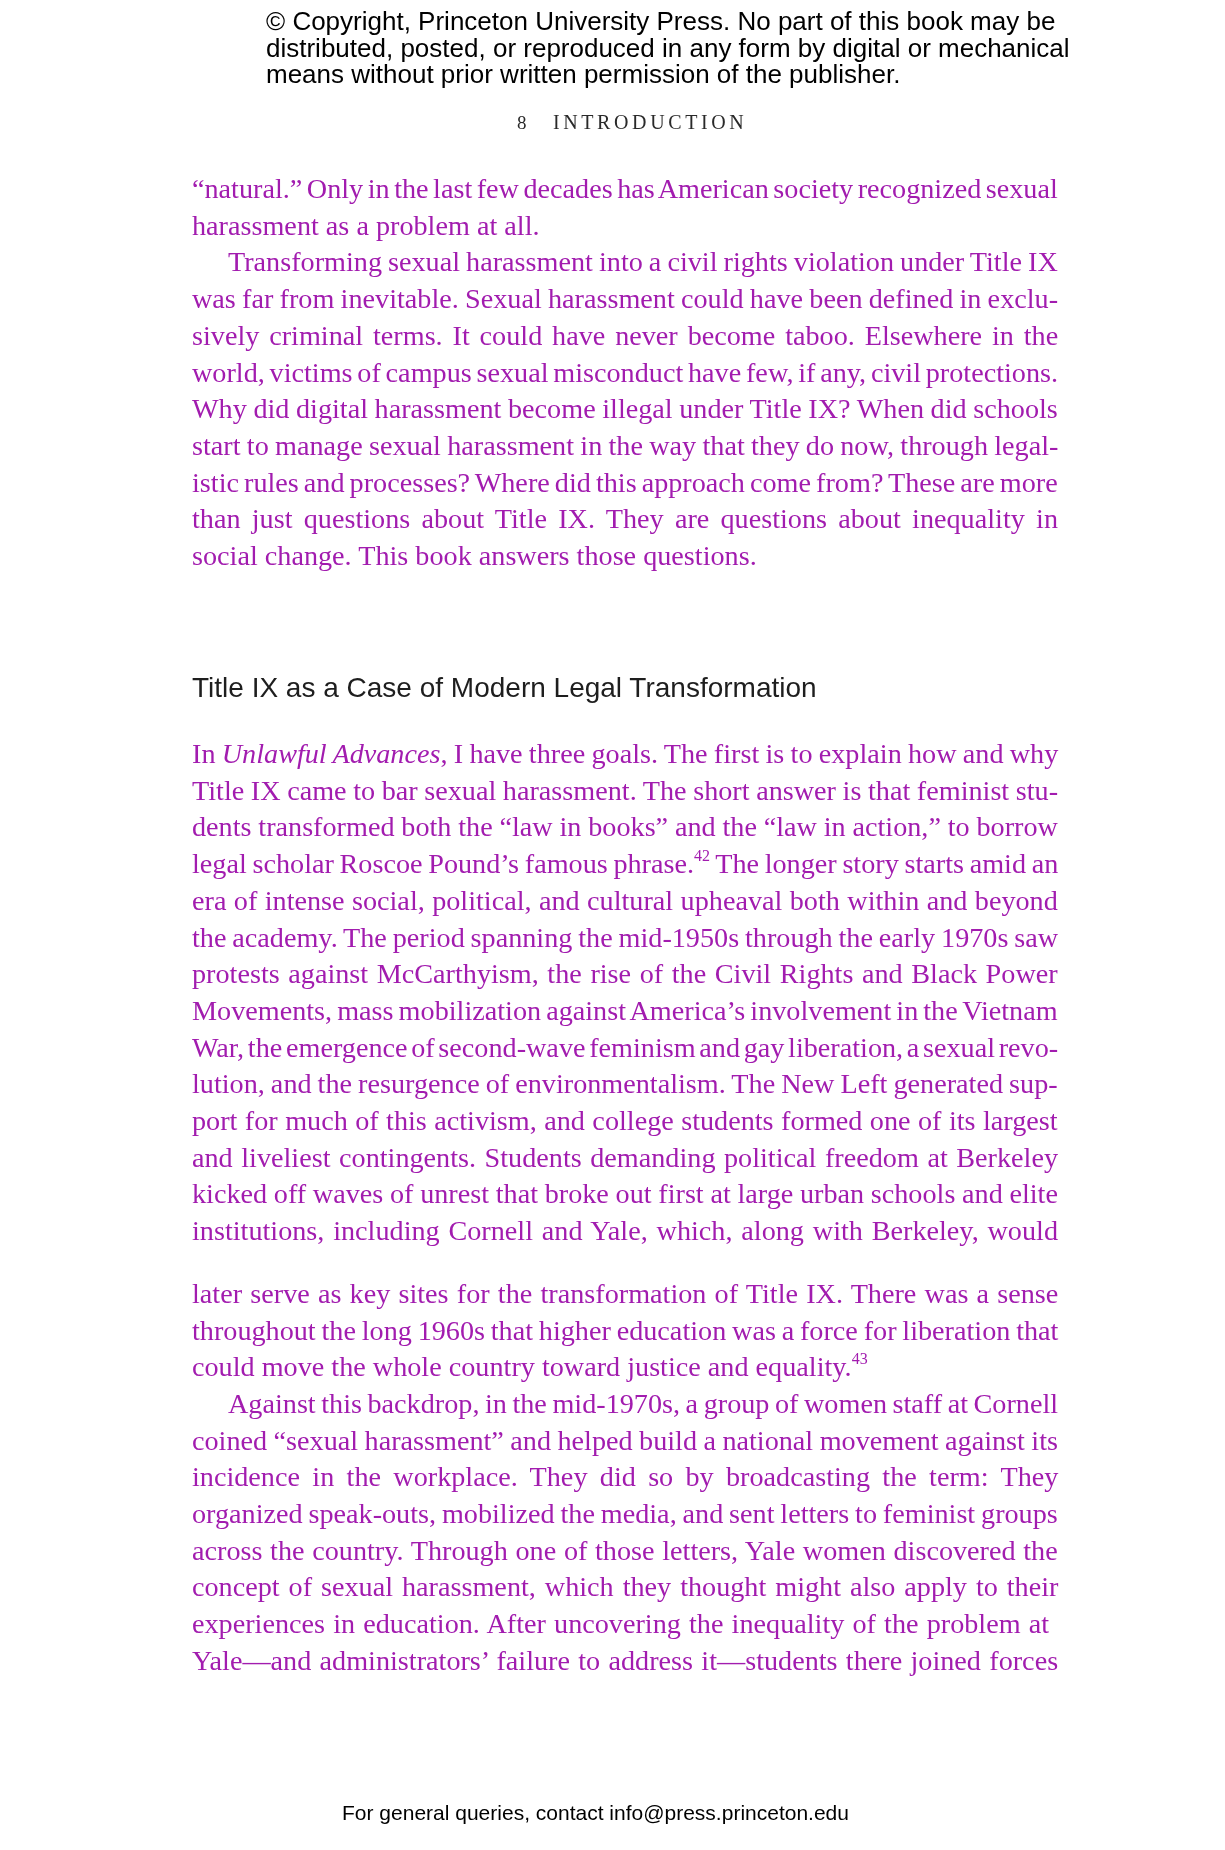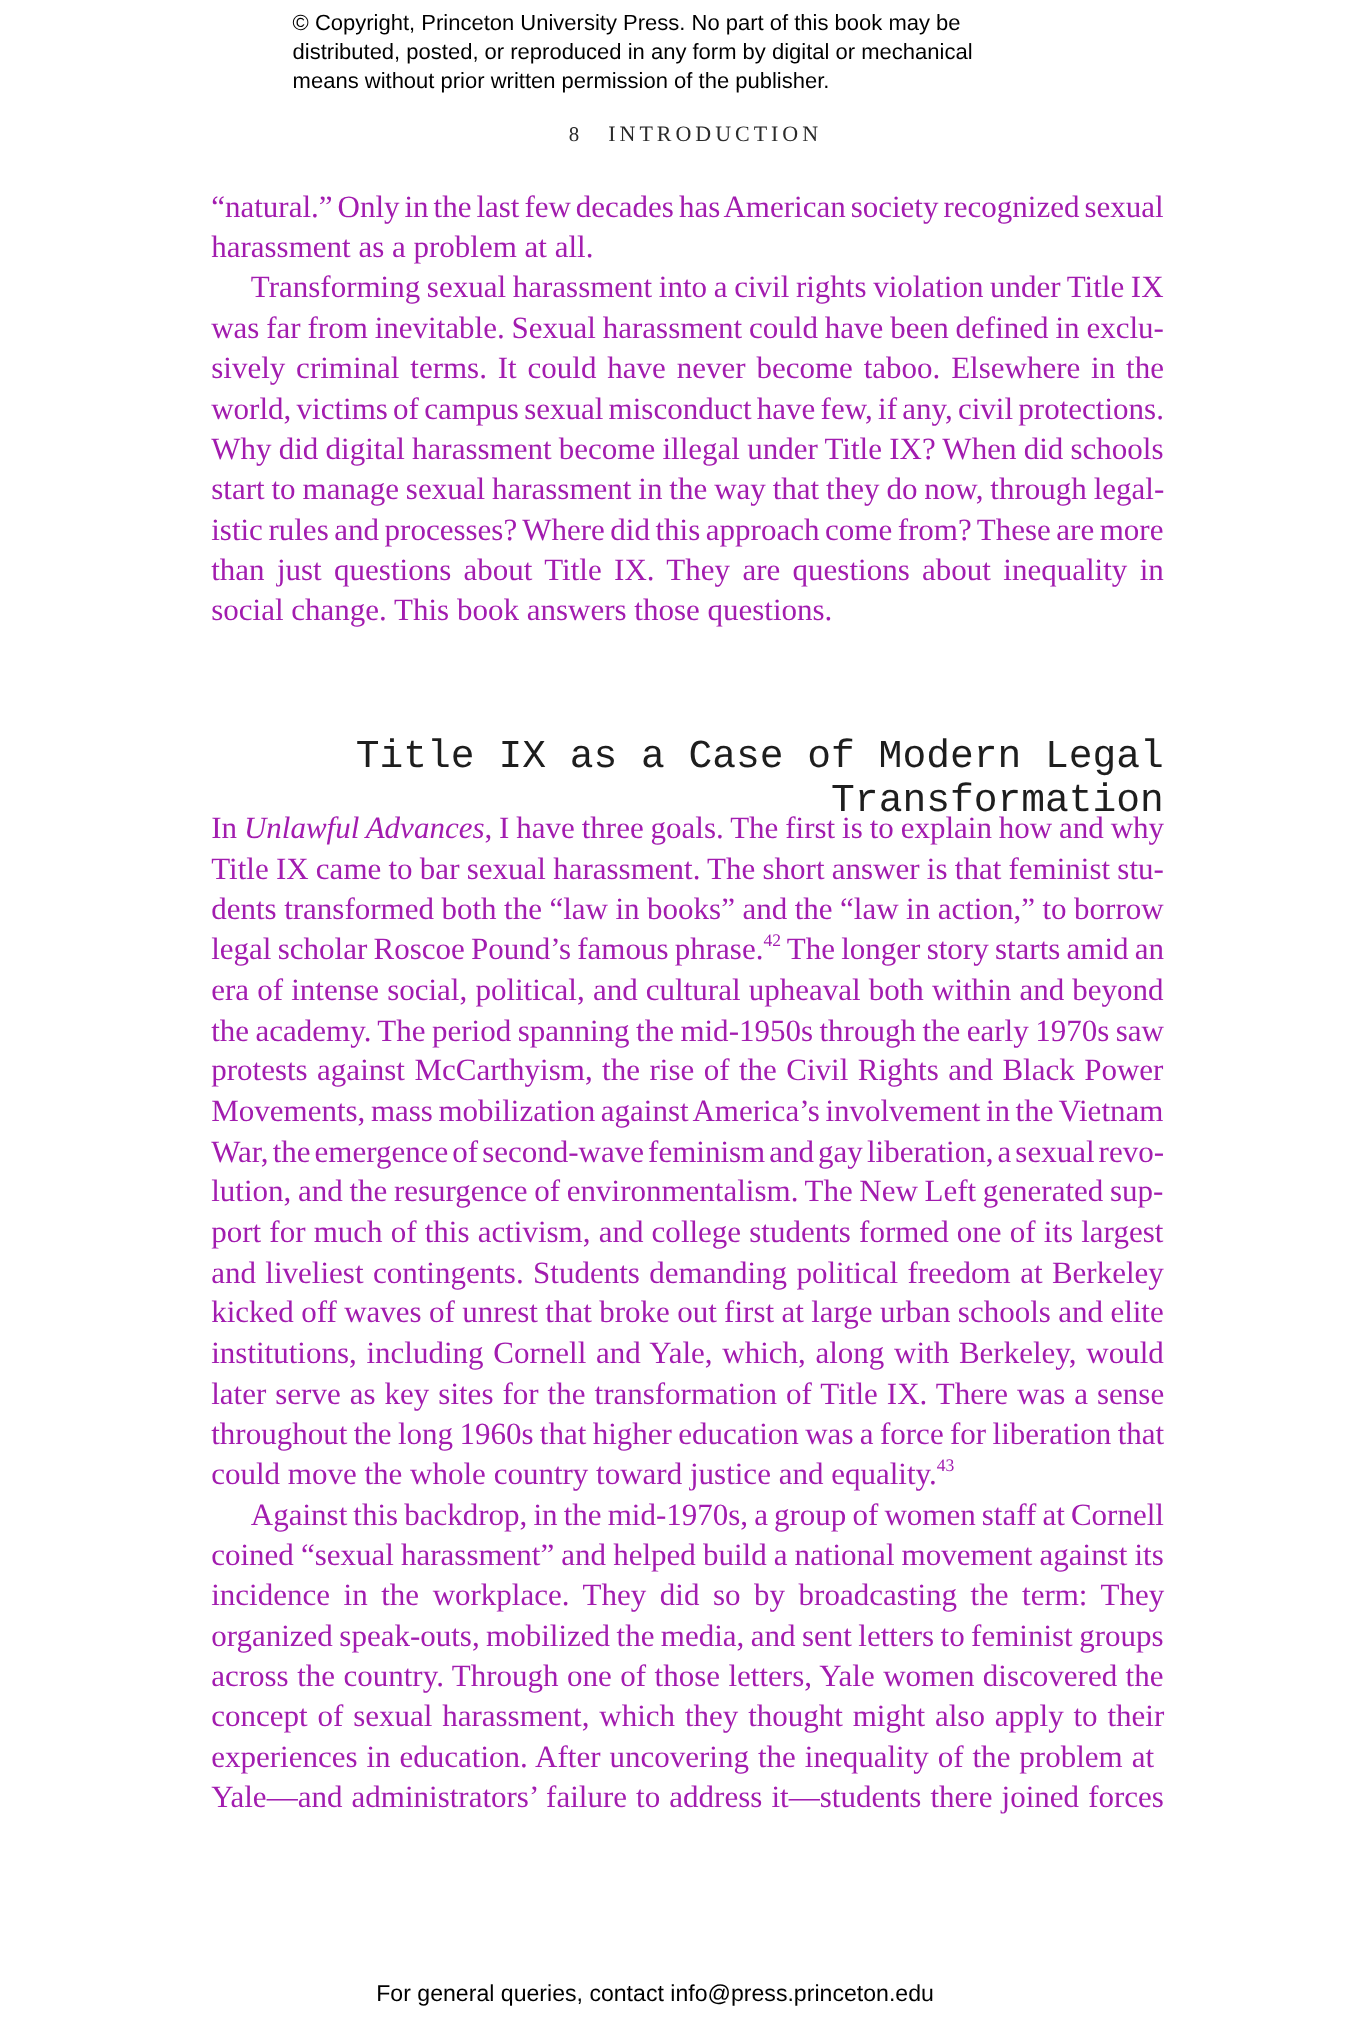--- a/index.html
+++ b/index.html
@@ -1,39 +1,39 @@
 <!DOCTYPE html>
 <html><head>
 <meta charset="utf-8">
 <style>
   html, body { margin:0; padding:0; background:#ffffff; }
   body { width:1225px; height:1850px; position:relative; overflow:hidden; color:#1e1e1e; }
   .copyright {
     position:absolute; left:266px; top:8px; width:760px;
-    font-family:"Liberation Sans", sans-serif; font-size:20px; line-height:26.5px; color:#000;
+    font-family:"Liberation Sans", sans-serif; font-size:26px; line-height:26.5px; color:#000;
   }
   .copyright div { white-space:nowrap; }
   .running-head {
     position:absolute; left:517px; top:111px;
     font-family:"Liberation Serif", serif; font-size:19px; color:#2a2a2a; white-space:nowrap;
   }
   .running-head .pg { display:inline-block; width:36px; }
   .running-head .ttl { letter-spacing:3.6px; font-size:20px;margin-top:35px; }
   .body-text {
     position:absolute; left:192px; width:866px;
     font-family:"Liberation Serif", serif; font-size:28.2px; line-height:36.7px; color:#a21caf;
     text-align:justify; hyphens:manual;
   }
   .body-text p { margin:0; }
   .body-text .ln { display:block; text-align:justify; text-align-last:justify; white-space:nowrap; }
   .body-text .ln.last { text-align-last:left; }
   #para-block-1 { top:171px; }
   .section-heading {
-    position:absolute; left:192px; width:866px; top:668px; text-align:right;
-    font-family:Liberation Mono, monospace; font-size:36px; line-height:40px; color:#1e1e1e;
+    position:absolute; left:192px; width:866px; top:668px; text-align:left;
+    font-family:Liberation Sans, sans-serif; font-size:28px; line-height:40px; color:#1e1e1e;
   }
   #para-block-2 { top:736px; }
   sup { font-size:16px; line-height:0; vertical-align:0; position:relative; top:-12px; }
   em { font-style:italic; }
   .footer {
     position:absolute; left:0; width:1225px; top:1801px; text-align:center;
     font-family:"Liberation Sans", sans-serif; font-size:21px; color:#000;
   }
   .footer span { position:relative; left:-17px; }
 </style>
@@ -79,21 +79,21 @@
     <span class="ln" style="display: block; word-spacing: 0.363636px; text-align-last: left;">era of intense social, political, and cultural upheaval both within and beyond</span>
     <span class="ln" style="display: block; word-spacing: -1.18182px; text-align-last: left;">the academy. The period spanning the mid-1950s through the early 1970s saw</span>
     <span class="ln" style="display: block; word-spacing: 1.54545px; text-align-last: left;">protests against McCarthyism, the rise of the Civil Rights and Black Power</span>
     <span class="ln" style="display: block; word-spacing: -2px; text-align-last: left;">Movements, mass mobilization against America’s involvement in the Vietnam</span>
     <span class="ln" style="display: block; word-spacing: -3.36364px; text-align-last: left;">War, the emergence of second-wave feminism and gay liberation, a sexual revo-</span>
     <span class="ln" style="display: block; word-spacing: -1px; text-align-last: left;">lution, and the resurgence of environmentalism. The New Left generated sup-</span>
     <span class="ln" style="display: block; word-spacing: 0.384615px; text-align-last: left;">port for much of this activism, and college students formed one of its largest</span>
     <span class="ln" style="display: block; word-spacing: 1.5px; text-align-last: left;">and liveliest contingents. Students demanding political freedom at Berkeley</span>
     <span class="ln" style="display: block; word-spacing: -0.357143px; text-align-last: left;">kicked off waves of unrest that broke out first at large urban schools and elite</span>
     <span class="ln" style="display: block; word-spacing: 1.77778px; text-align-last: left;">institutions, including Cornell and Yale, which, along with Berkeley, would</span>
-    <span class="ln" style="display: block; word-spacing: 1.14286px; text-align-last: left;">later serve as key sites for the transformation of Title IX. There was a sense</span>
+    <span class="ln" style="display: block; word-spacing: 1.14286px; text-align-last: left; margin-top: 26px;">later serve as key sites for the transformation of Title IX. There was a sense</span>
     <span class="ln" style="display: block; word-spacing: -1.25px; text-align-last: left;">throughout the long 1960s that higher education was a force for liberation that</span>
     <span class="ln last"><span>could move the whole country toward justice and equality.</span><sup>43</sup></span>
   </p>
   <p>
     <span class="ln" style="padding-left: 36px; box-sizing: border-box; display: block; word-spacing: -1.5px; text-align-last: left;">Against this backdrop, in the mid-1970s, a group of women staff at Cornell</span>
     <span class="ln" style="display: block; word-spacing: -0.6px; text-align-last: left;">coined “sexual harassment” and helped build a national movement against its</span>
     <span class="ln" style="display: block; word-spacing: 5.27273px; text-align-last: left;">incidence in the workplace. They did so by broadcasting the term: They</span>
     <span class="ln" style="display: block; word-spacing: -1.2px; text-align-last: left;">organized speak-outs, mobilized the media, and sent letters to feminist groups</span>
     <span class="ln" style="display: block; word-spacing: 0.636364px; text-align-last: left;">across the country. Through one of those letters, Yale women discovered the</span>
     <span class="ln" style="display: block; word-spacing: 1.90909px; text-align-last: left;">concept of sexual harassment, which they thought might also apply to their</span>

